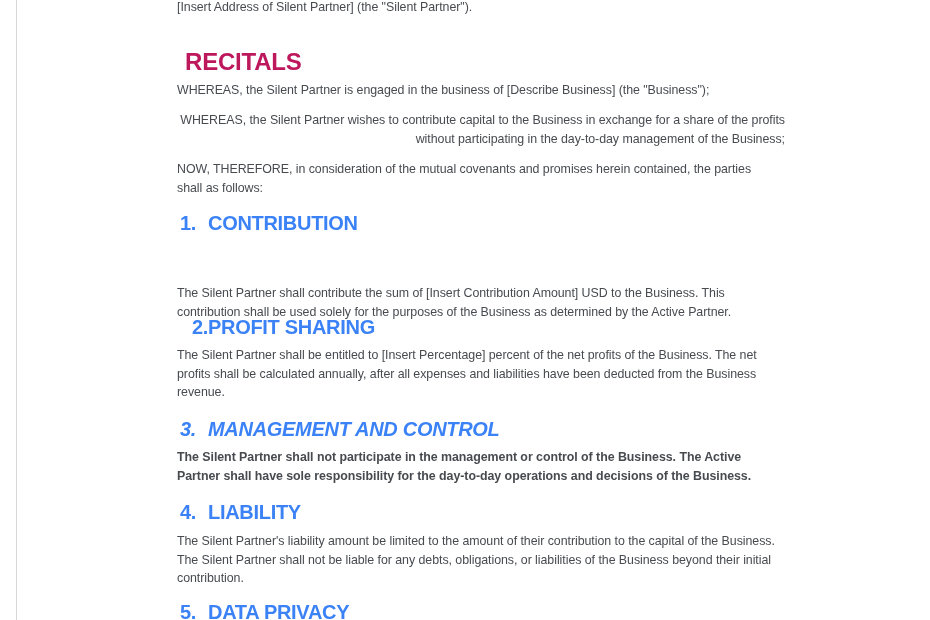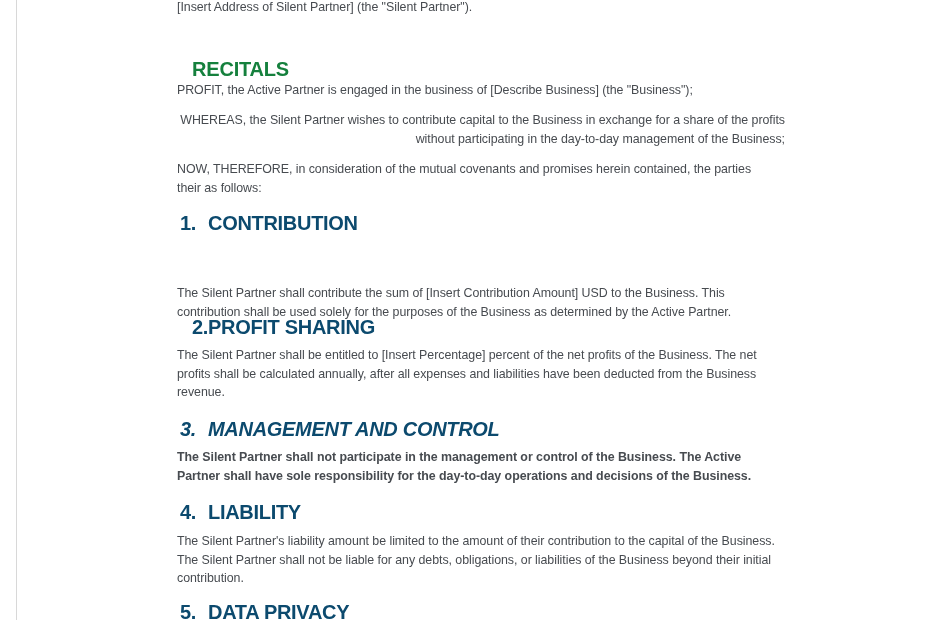--- a/index.html
+++ b/index.html
@@ -31,56 +31,56 @@
     width: 612px;
   }
   .para {
     font-size: 12.4px;
     line-height: 18.5px;
     color: #474b50;
     margin: 0;
     letter-spacing: -0.05px;
   }
   .h-recitals {
-    font-size: 20px;
+    font-size: 24px;
     font-weight: bold;
-    color: #15803d;
-    margin: 15px;
+    color: #be185d;
+    margin: 8px;
     line-height: 22px;
     letter-spacing: -0.2px;
   }
   .h-section {
     font-size: 20px;
     font-weight: bold;
-    color: #0c4a6e;
+    color: #3b82f6;
     margin: 0;
     line-height: 24px;
     letter-spacing: -0.3px;
   }
   .h-section .num {
     display: inline-block;
     margin-left: 3px;
     width: 28px;
   }
 </style>
 </head>
 <body>
 
 <div class="page-frame">
   <div class="doc">
 
     <p class="para" style="position:absolute; top:2px; left:0; width:620px;">[Insert Address of Silent Partner] (the "Silent Partner").</p>
 
     <h2 class="h-recitals" style="position:absolute; top:47px; left:0;">RECITALS</h2>
 
-    <p class="para" style="position:absolute; top:85px; left:0; width:620px;">PROFIT, the Active Partner is engaged in the business of [Describe Business] (the "Business");</p>
+    <p class="para" style="position:absolute; top:85px; left:0; width:620px;">WHEREAS, the Silent Partner is engaged in the business of [Describe Business] (the "Business");</p>
 
     <p class="para" style="position:absolute; top:115px; left:0; width:608px;text-align:right;">WHEREAS, the Silent Partner wishes to contribute capital to the Business in exchange for a share of the profits without participating in the day-to-day management of the Business;</p>
 
-    <p class="para" style="position:absolute; top:164px; left:0; width:590px;">NOW, THEREFORE, in consideration of the mutual covenants and promises herein contained, the parties their as follows:</p>
+    <p class="para" style="position:absolute; top:164px; left:0; width:590px;">NOW, THEREFORE, in consideration of the mutual covenants and promises herein contained, the parties shall as follows:</p>
 
     <h2 class="h-section" style="position:absolute; top:215px; left:0;">
       <span class="num">1.</span><span>CONTRIBUTION</span>
     </h2>
     <p class="para" style="position:absolute; top:248px; left:0; width:612px;margin-top:40px;">The Silent Partner shall contribute the sum of [Insert Contribution Amount] USD to the Business. This contribution shall be used solely for the purposes of the Business as determined by the Active Partner.</p>
 
     <h2 class="h-section" style="position:absolute; top:319px; left:0;text-align:right;">
       <span class="num">2.</span><span>PROFIT SHARING</span>
     </h2>
     <p class="para" style="position:absolute; top:350px; left:0; width:614px;">The Silent Partner shall be entitled to [Insert Percentage] percent of the net profits of the Business. The net profits shall be calculated annually, after all expenses and liabilities have been deducted from the Business revenue.</p>

